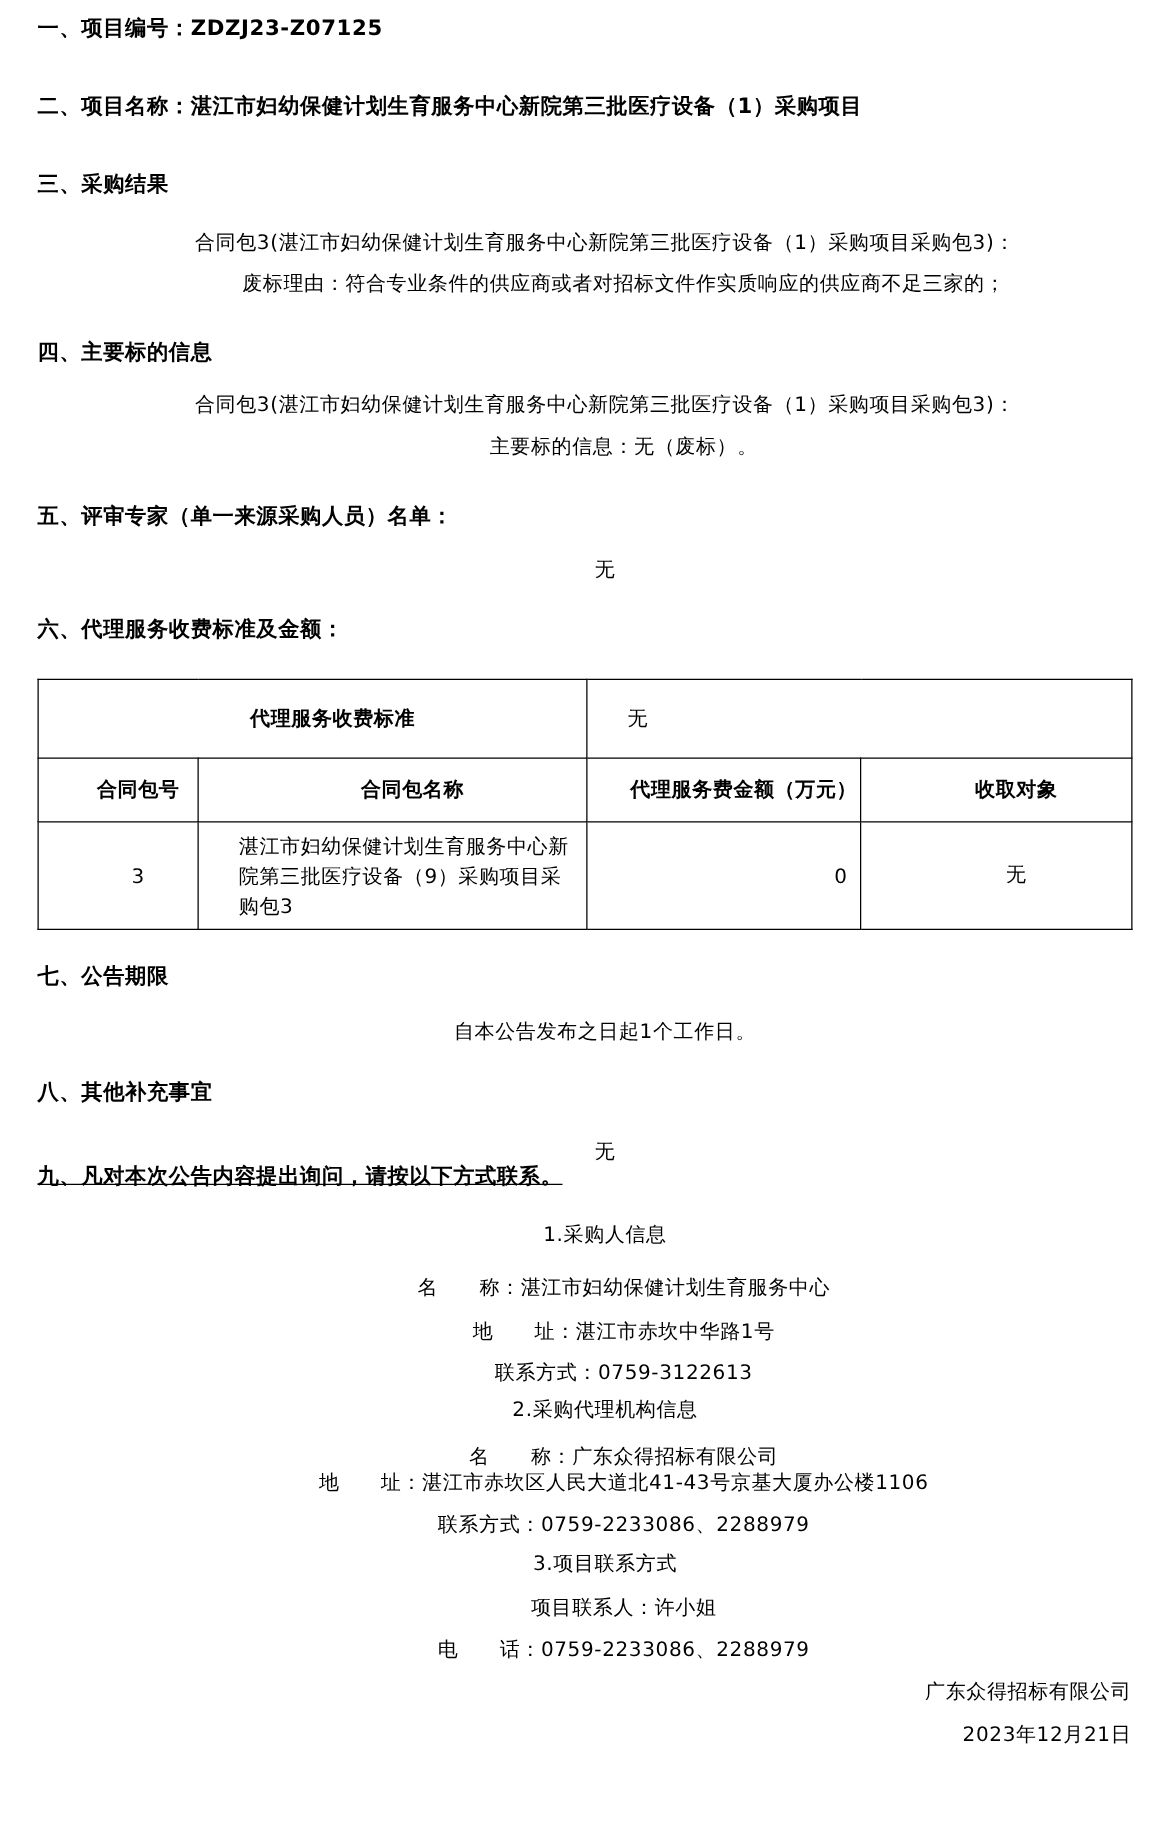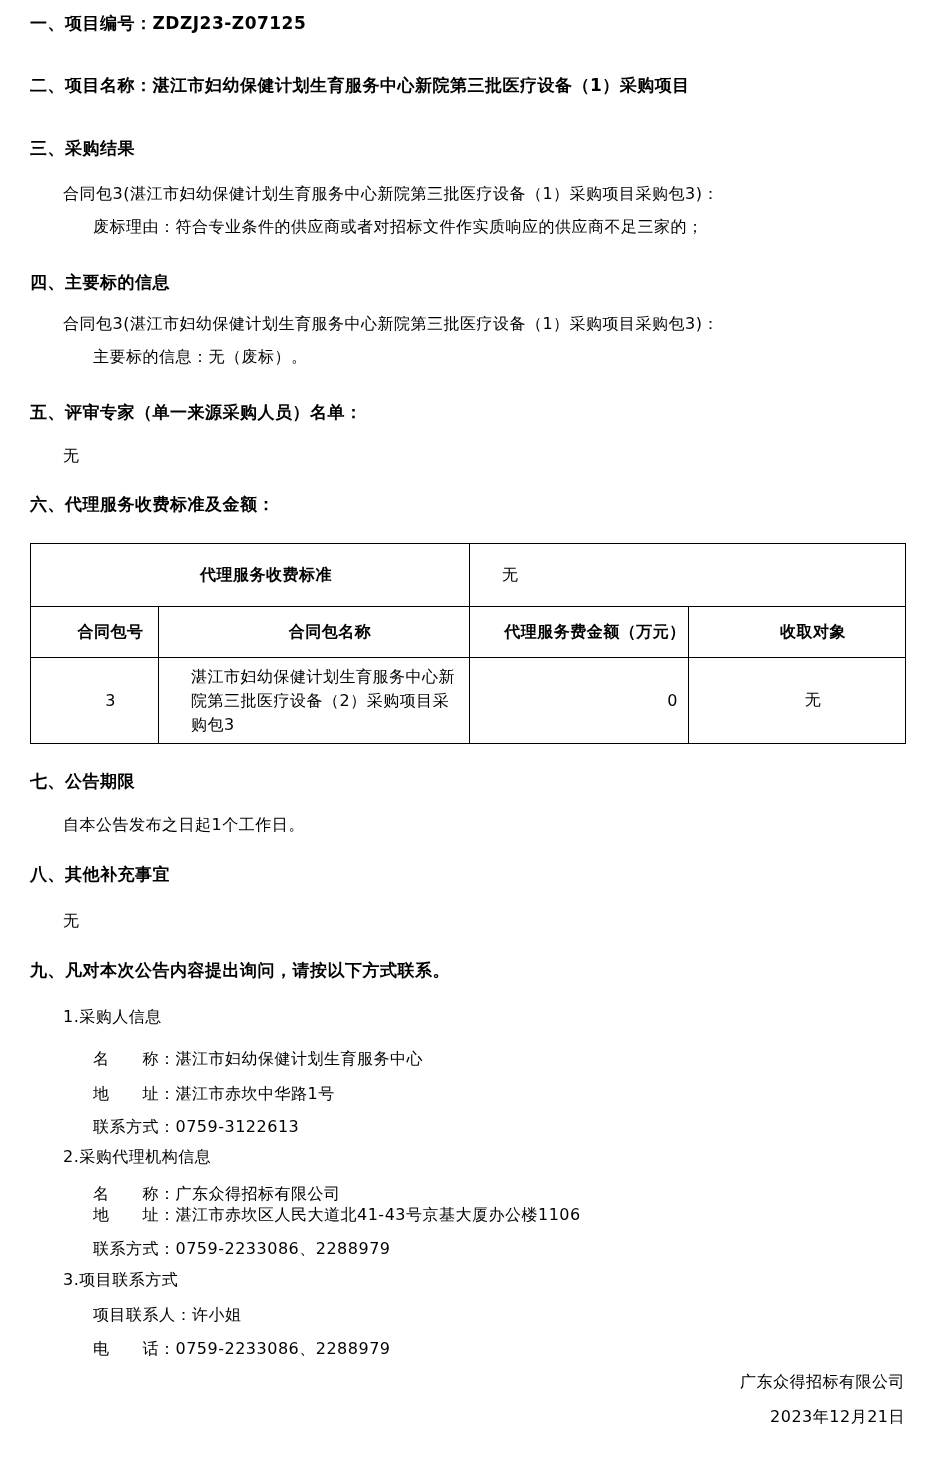--- a/index.html
+++ b/index.html
@@ -20,20 +20,21 @@
   .h {
     font-weight:bold;
     font-size:17px;
     line-height:21px;
     letter-spacing:0.5px;
   }
   .line {
     font-size:16px;
     line-height:21px;
     letter-spacing:0.5px;
+    text-align:center;
   }
   .ind1 { padding-left:33px; }  
   .ind2 { padding-left:63px; }  
   .right { text-align:right; }
 
   table.fee {
     border-collapse:collapse;
     table-layout:fixed;
     width:875px;
     background:#ffffff;
@@ -93,34 +94,34 @@
         <td colspan="2" class="l">无</td>
       </tr>
       <tr class="r2">
         <td class="bold c">合同包号</td>
         <td class="bold c">合同包名称</td>
         <td class="bold c">代理服务费金额（万元）</td>
         <td class="bold c">收取对象</td>
       </tr>
       <tr class="r3">
         <td class="c">3</td>
-        <td class="name-cell">湛江市妇幼保健计划生育服务中心新院第三批医疗设备（2）采购项目采购包3</td>
+        <td class="name-cell">湛江市妇幼保健计划生育服务中心新院第三批医疗设备（9）采购项目采购包3</td>
         <td class="r">0</td>
         <td class="c">无</td>
       </tr>
     </tbody>
   </table>
 
   <div class="h" style="margin-top:27px;">七、公告期限</div>
   <div class="line ind1" style="margin-top:22px;">自本公告发布之日起1个工作日。</div>
 
   <div class="h" style="margin-top:29px;">八、其他补充事宜</div>
   <div class="line ind1" style="margin-top:25px;">无</div>
 
-  <div class="h" style="margin-top:29px;">九、凡对本次公告内容提出询问，请按以下方式联系。</div>
+  <div class="h" style="text-decoration:underline;">九、凡对本次公告内容提出询问，请按以下方式联系。</div>
 
   <div class="line ind1" style="margin-top:25px;">1.采购人信息</div>
   <div class="line ind2" style="margin-top:21px;">名　　称：湛江市妇幼保健计划生育服务中心</div>
   <div class="line ind2" style="margin-top:14px;">地　　址：湛江市赤坎中华路1号</div>
   <div class="line ind2" style="margin-top:12px;">联系方式：0759-3122613</div>
 
   <div class="line ind1" style="margin-top:9px;">2.采购代理机构信息</div>
   <div class="line ind2" style="margin-top:16px;">名　　称：广东众得招标有限公司</div>
   <div class="line ind2" style="margin-top:0;">地　　址：湛江市赤坎区人民大道北41-43号京基大厦办公楼1106</div>
   <div class="line ind2" style="margin-top:13px;">联系方式：0759-2233086、2288979</div>

